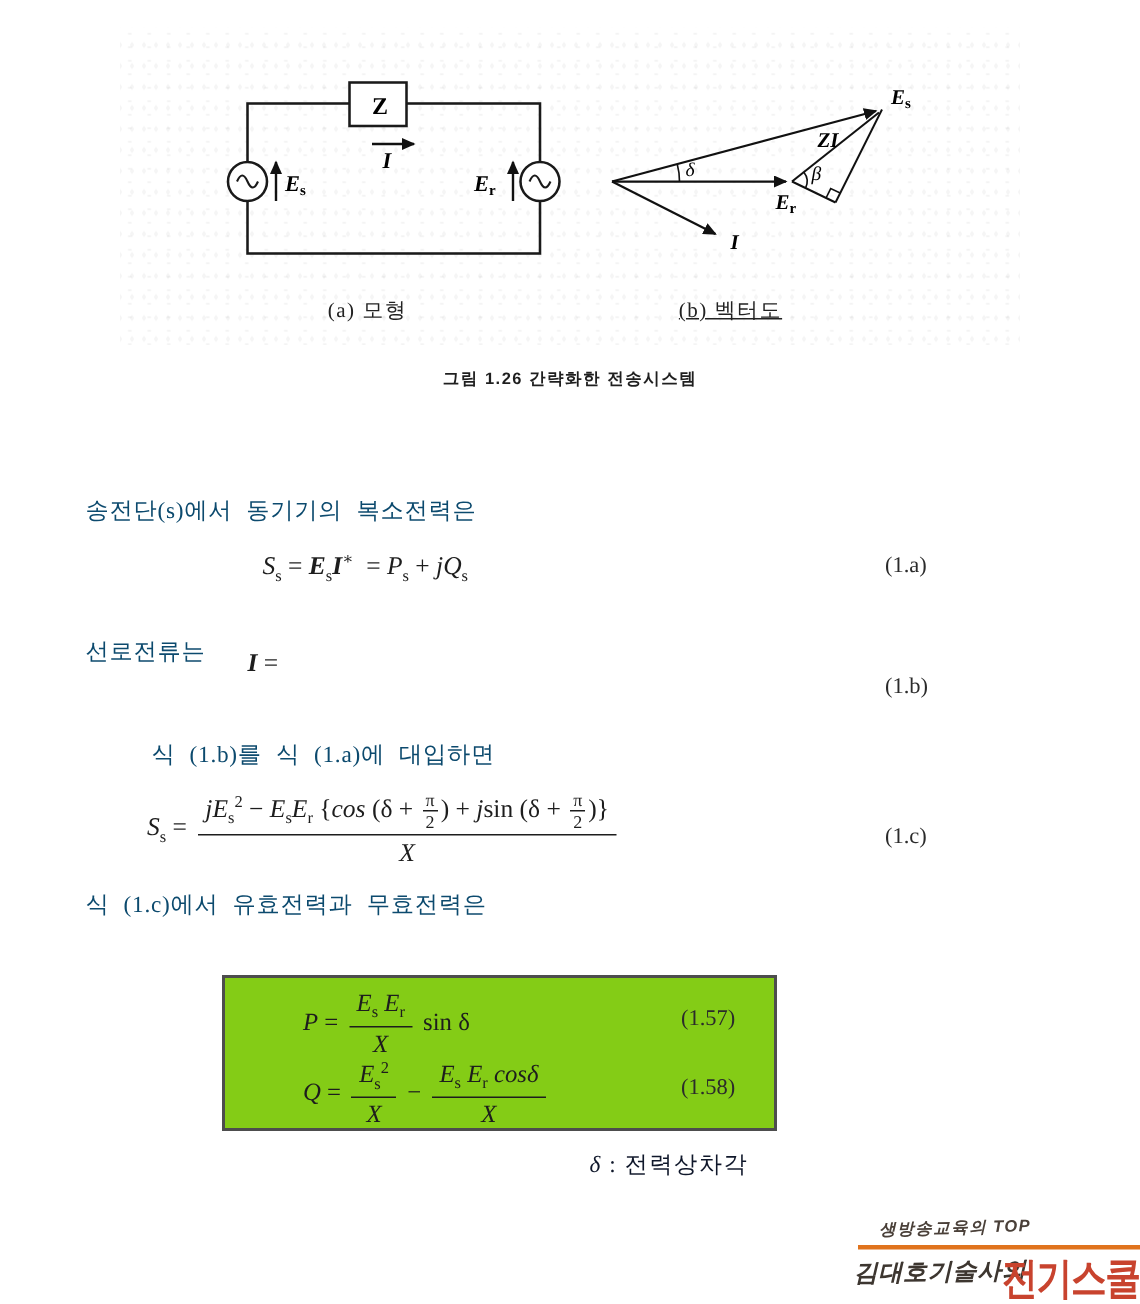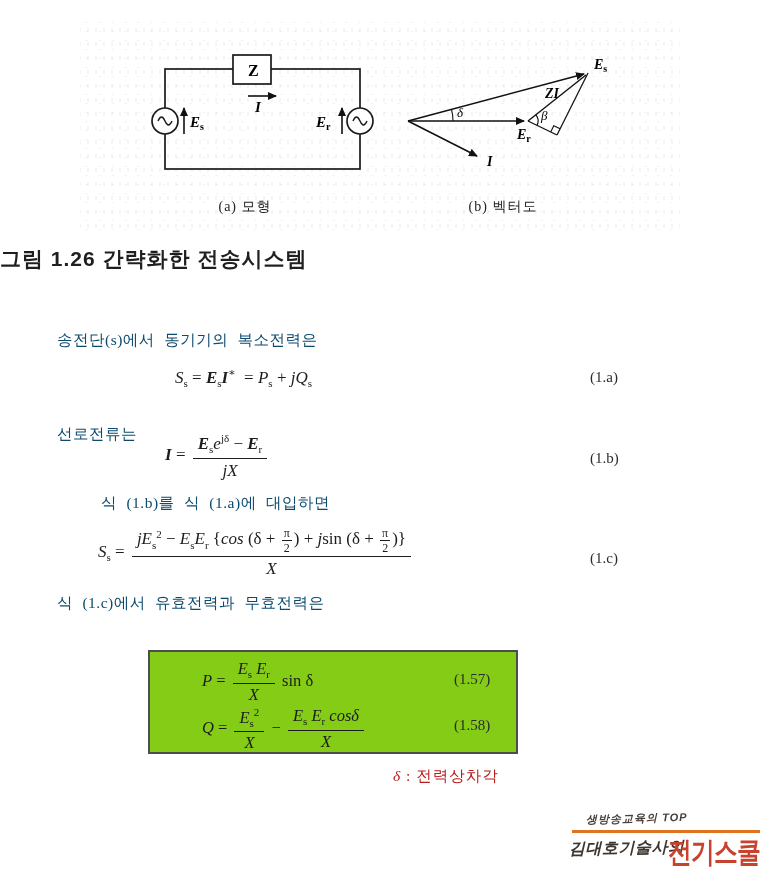--- a/index.html
+++ b/index.html
@@ -16,23 +16,23 @@
       radial-gradient(rgba(60,60,60,0.05) 1px, transparent 1.2px);
     background-size:13px 9px, 8px 14px;
     background-position:0 0, 4px 5px;
   }
   .fig-label{
     position:absolute; width:190px; text-align:center;
     font-family:"Liberation Serif","DejaVu Serif",serif;
     font-size:14px; color:#222; letter-spacing:1px;
   }
   .caption{
-    position:absolute; left:0; top:245px; width:760px; text-align:left;
-    font-family:"Liberation Sans","DejaVu Sans",sans-serif;
-    font-weight:bold; font-size:21px; color:#1f1f1f; letter-spacing:1px;
+    position:absolute; left:0; top:245px; width:760px; text-align:center;
+    font-family:"Liberation Sans","DejaVu Sans",sans-serif;
+    font-weight:bold; font-size:11px; color:#1f1f1f; letter-spacing:1px;
   }
   .para{
     position:absolute; left:57px; font-size:15.5px; color:#0c4a6e;
     word-spacing:5px; letter-spacing:0.5px;
   }
   .equation{
     position:absolute; font-size:17px; color:#1d1d1d; white-space:nowrap;
   }
   .eq-label{
     position:absolute; left:590px; font-size:15px; color:#2b2b2b;
@@ -51,21 +51,21 @@
   }
   .sfrac .sn{border-bottom:1px solid #1d1d1d; padding:0 2px 1px;}
   .sfrac .sd{padding-top:1px;}
   .hbox{
     position:absolute; left:148px; top:650px; width:370px; height:104px;
     background:#84cc16; border:2px solid #4d4d4d; box-sizing:border-box;
   }
   .hbox .equation{font-size:16.5px;}
   .hbox .eq-label{left:304px;}
   .note{
-    position:absolute; left:393px; top:766px; font-size:15.5px; color:#b91c1c;
+    position:absolute; left:393px; top:766px; font-size:15.5px; color:#0f172a;
     letter-spacing:1px;
   }
   
   .logo-top{
     position:absolute; left:586px; top:811px;
     font-family:"Liberation Sans","DejaVu Sans",sans-serif;
     font-weight:bold; font-style:italic; font-size:11px; color:#4a4039;
     letter-spacing:1px; transform:rotate(-1.5deg);
   }
   .logo-line{
@@ -136,36 +136,33 @@
       <path d="M 142 75.4 A 10 10 0 0 0 140.8 64.7" fill="none" stroke="#111" stroke-width="1.1"></path>
       <text x="62" y="67" font-size="13" font-style="italic">δ</text>
       <text x="146" y="70" font-size="13" font-style="italic">β</text>
       <text x="150" y="48" font-size="14" font-weight="bold" font-style="italic">ZI</text>
       <text x="199" y="19" font-size="14" font-weight="bold"><tspan font-style="italic">E</tspan><tspan dy="3" font-size="10">s</tspan></text>
       <text x="122" y="89" font-size="14" font-weight="bold"><tspan font-style="italic">E</tspan><tspan dy="3" font-size="10">r</tspan></text>
       <text x="92" y="116" font-size="14" font-weight="bold" font-style="italic">I</text>
     </svg>
 
     <div class="fig-label" style="left:70px;top:180px;">(a) 모형</div>
-    <div class="fig-label" style="left:328px;top:180px;">(b) 벡터도</div>
+    <div class="fig-label" style="left:312px;top:180px;text-decoration:underline;">(b) 벡터도</div>
   </div>
 
   <div class="caption">그림 1.26  간략화한 전송시스템</div>
 
   <div class="para" style="top:330px;">송전단(s)에서 동기기의 복소전력은</div>
 
   <div class="equation" style="left:175px;top:366px;"><i>S</i><sub>s</sub> = <b><i>E</i></b><sub>s</sub><b><i>I</i></b><sup>∗</sup>&nbsp; = <i>P</i><sub>s</sub> + <i>jQ</i><sub>s</sub></div>
   <div class="eq-label" style="top:369px;">(1.a)</div>
 
   <div class="para" style="top:412px;margin-top:12px;">선로전류는</div>
 
-  <div class="equation" style="left:165px;top:432px;"><b><i>I</i></b> = <span class="frac">
-        <span class="fnum"><b><i>E</i></b><sub>s</sub><i>e</i><sup>jδ</sup> − <b><i>E</i></b><sub>r</sub></span>
-        <span class="fden"><i>jX</i></span>
-      </span></div>
+  <div class="equation" style="left:165px;top:432px;"><b><i>I</i></b> = </div>
   <div class="eq-label" style="top:450px;">(1.b)</div>
 
   <div class="para" style="top:493px;margin-left:44px;">식 (1.b)를 식 (1.a)에 대입하면</div>
 
   <div class="equation" style="left:98px;top:527px;"><i>S</i><sub>s</sub> = <span class="frac">
         <span class="fnum"><i>jE</i><sub>s</sub><sup>2</sup> − <i>E</i><sub>s</sub><i>E</i><sub>r</sub> {<i>cos</i> (δ + <span class="sfrac">
             <span class="sn">π</span>
             <span class="sd">2</span>
           </span>) + <i>j</i>sin (δ + <span class="sfrac">
             <span class="sn">π</span>

